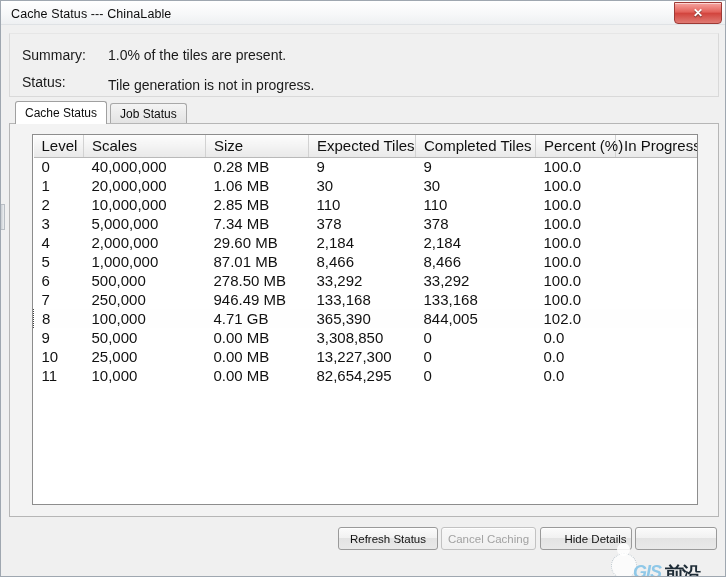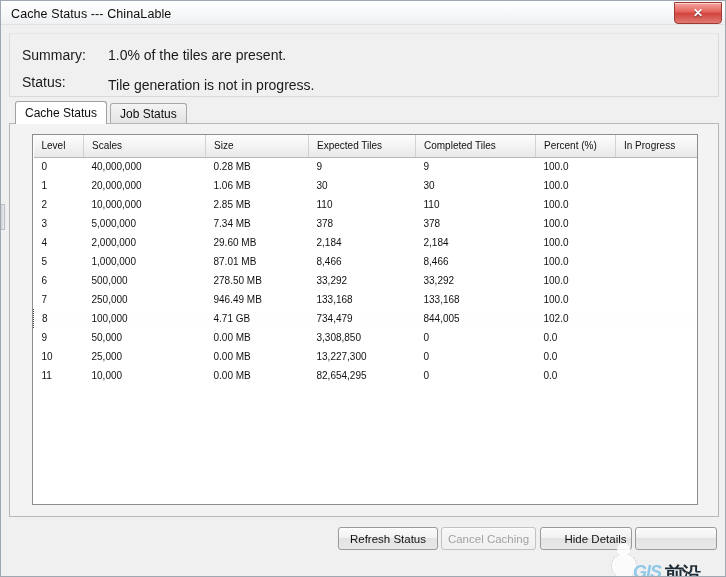--- a/index.html
+++ b/index.html
@@ -137,21 +137,21 @@
     left: 22px; top: 10px;
     width: 666px; height: 371px;
     background: #ffffff;
     border: 1px solid #8d8d8d;
     overflow: hidden;
   }
   table.grid {
     width: 100%;
     border-collapse: collapse;
     table-layout: fixed;
-    font-size: 10px;
+    font-size: 15px;
     color: #111111;
   }
   table.grid thead th {
     height: 22px;
     background: linear-gradient(to bottom, #fdfdfd 0%, #f2f2f2 55%, #e9e9e9 100%);
     border-bottom: 1px solid #b9b9b9;
     border-right: 1px solid #d2d2d2;
     font-weight: normal;
     text-align: left;
     padding: 0 0 0 8px;
@@ -388,21 +388,21 @@
               <td>946.49 MB</td>
               <td>133,168</td>
               <td>133,168</td>
               <td>100.0</td>
               <td></td>
             </tr>
             <tr class="row-selected">
               <td>8</td>
               <td>100,000</td>
               <td>4.71 GB</td>
-              <td>734,479</td>
+              <td>365,390</td>
               <td>844,005</td>
               <td>102.0</td>
               <td></td>
             </tr>
             <tr>
               <td>9</td>
               <td>50,000</td>
               <td>0.00 MB</td>
               <td>3,308,850</td>
               <td>0</td>

